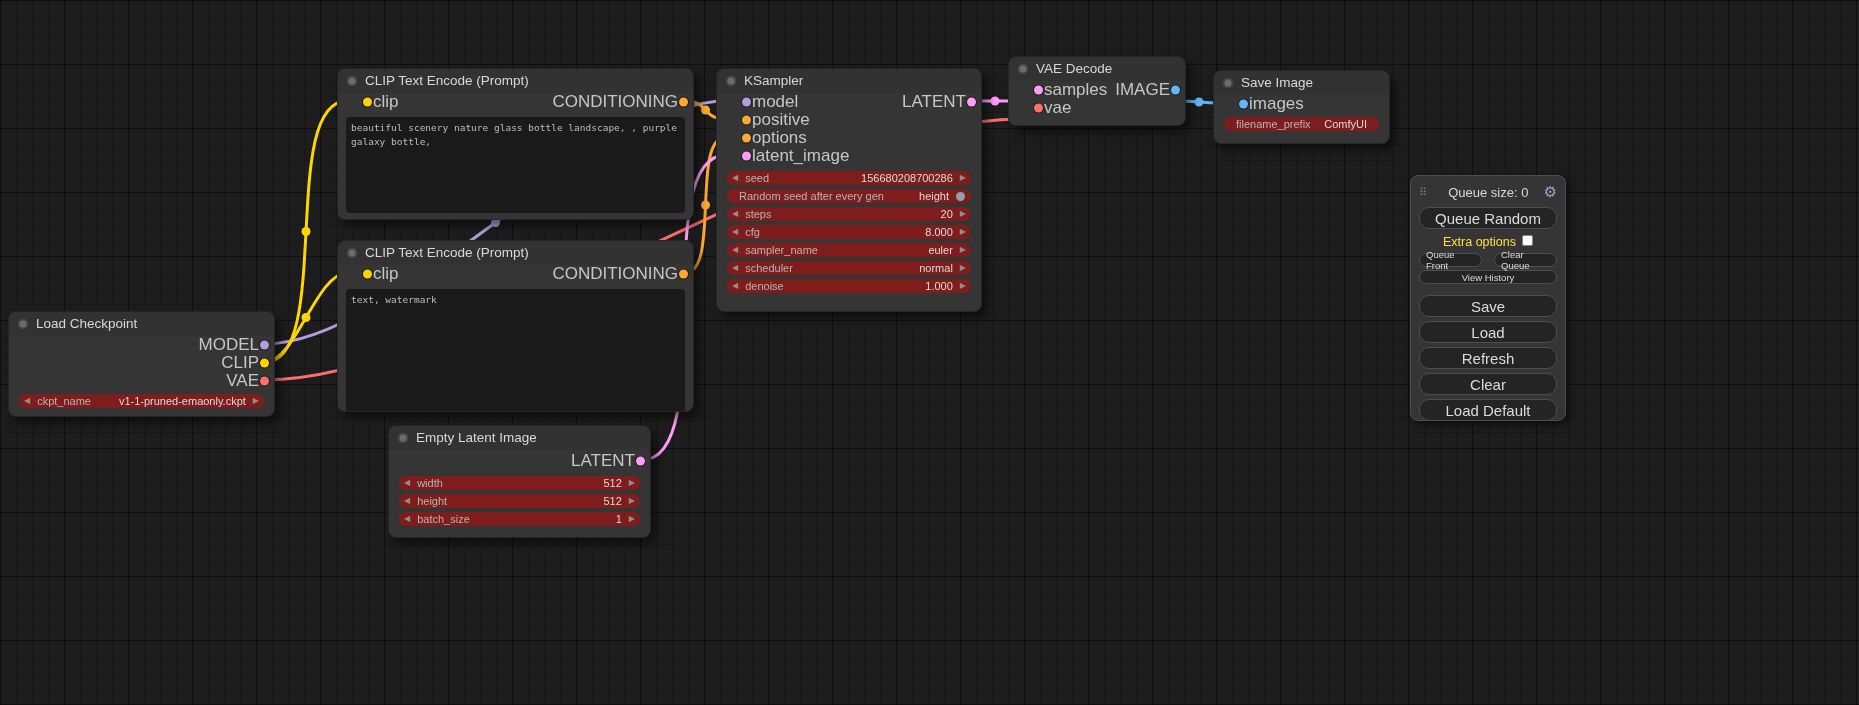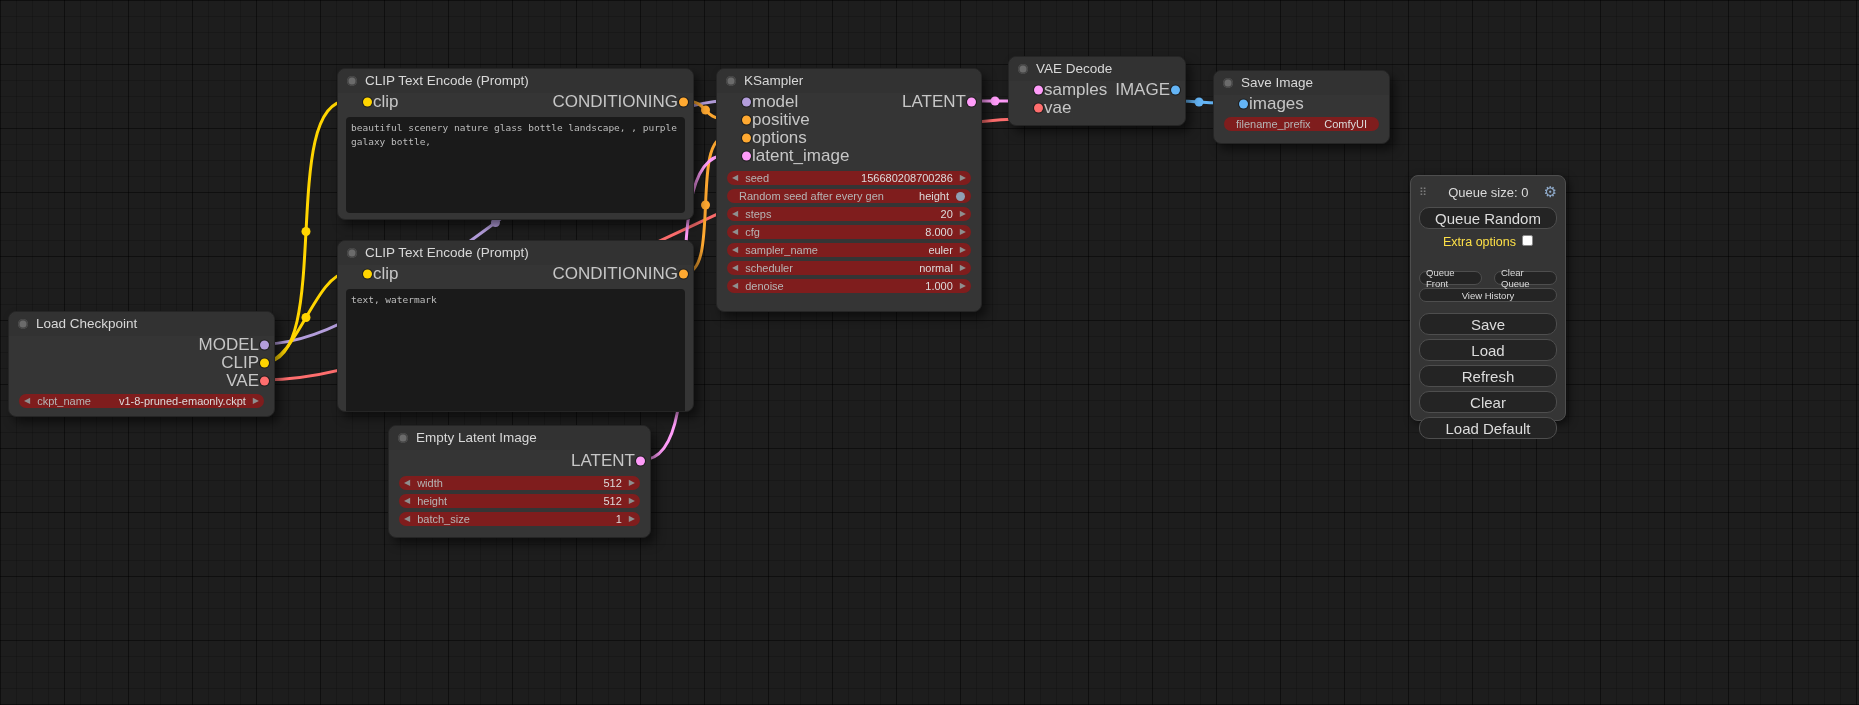--- a/index.html
+++ b/index.html
@@ -70,21 +70,21 @@
     display:flex;align-items:center;justify-content:center;
     width:100%;height:22px;background:#242424;border:1px solid #4e4e4e;
     border-radius:10px;color:#dcdcdc;font-size:15px;
     font-family:"Liberation Sans",sans-serif;cursor:pointer;box-sizing:border-box;
     margin-top:4px;
   }
   .menu-btn.primary{margin-top:6px;}
   .menu-btn.gap{margin-top:11px;}
   .extra-row{display:flex;align-items:flex-start;justify-content:center;gap:6px;height:16px;margin-top:6px;font-size:12.5px;color:#fde047;}
   .checkbox{width:11px;height:11px;background:#fff;border-radius:2px;border:1px solid #888;box-sizing:border-box;cursor:pointer;}
-  .small-row{display:flex;justify-content:space-between;gap:12px;margin-top:20px;}
+  .small-row{display:flex;justify-content:space-between;gap:12px;margin-top:2px;}
   .menu-btn.small{
     height:14px;font-size:9.5px;border-radius:7px;margin-top:0;padding:0 6px;width:auto;flex:1;
   }
   .menu-btn.small.center{flex:none;margin:3px auto 0;display:flex;padding:0 10px;}
 </style>
 </head>
 <body>
 
 <div id="canvas">
 
@@ -125,21 +125,21 @@
       <span class="slot-dot out" style="background: rgb(255, 213, 0);"></span>
     </div>
     <div class="slot-row">
       <span class="grow"></span>
       <span>VAE</span>
       <span class="slot-dot out" style="background: rgb(255, 110, 110);"></span>
     </div>
     <div class="widget">
       <span class="arrow">◀</span>
       <span class="wname">ckpt_name</span>
-      <span class="wvalue">v1-8-pruned-emaonly.ckpt</span>
+      <span class="wvalue">v1-1-pruned-emaonly.ckpt</span>
       <span class="arrow">▶</span>
     </div>
   </div>
 
   <div class="node" style="left:337px;top:68px;width:357px;height:152px">
     <div class="node-title">
       <span class="collapse-dot"></span>
       <span>CLIP Text Encode (Prompt)</span>
     </div>
     <div class="slot-row">

